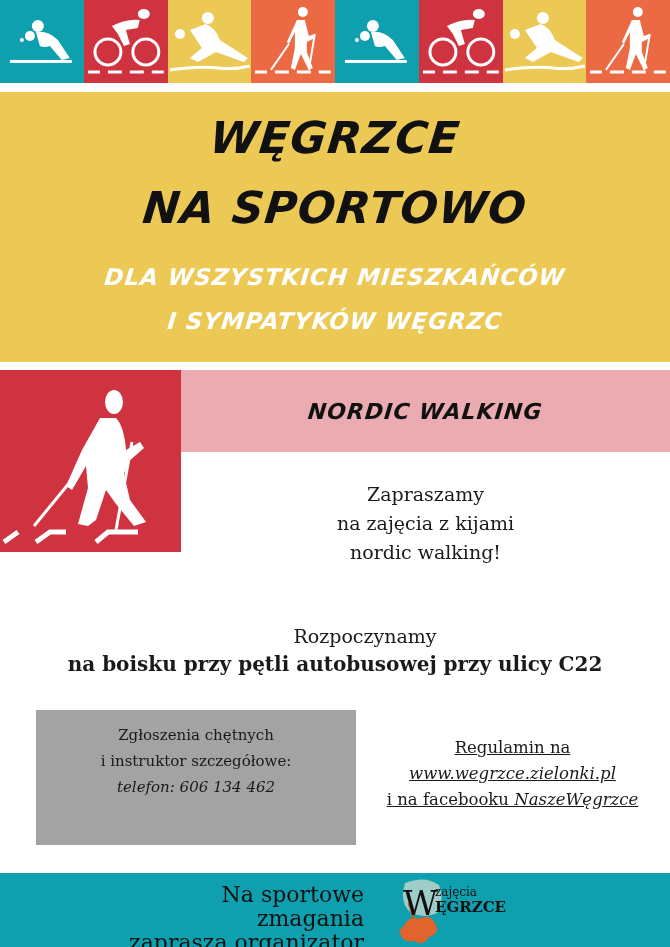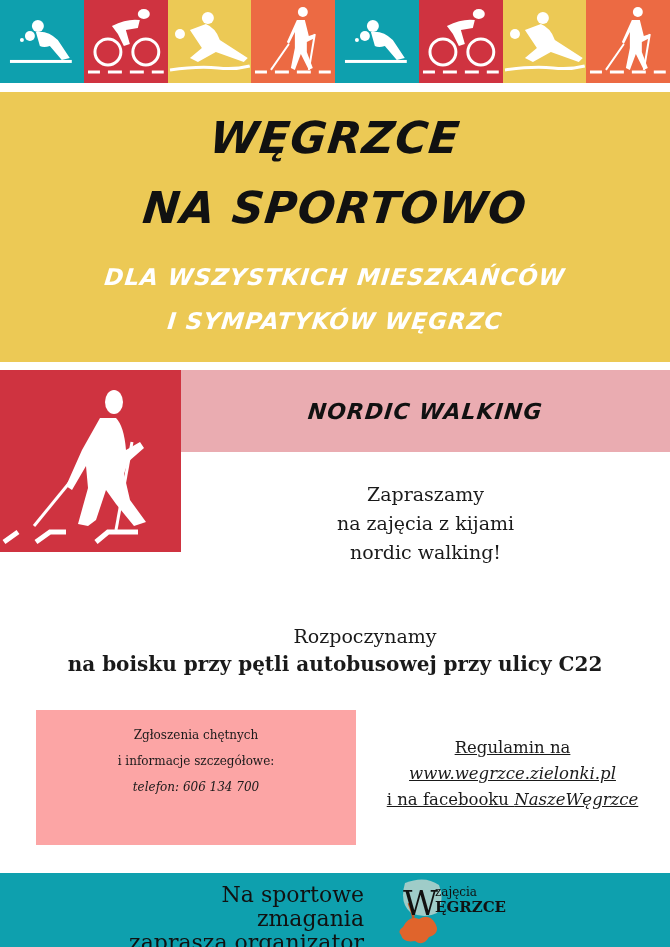--- a/index.html
+++ b/index.html
@@ -20,21 +20,21 @@
   .nw-square { position: absolute; left: 0; top: 370px; width: 181px; height: 182px; background: #cf3340; }
   .nw-square svg { width: 100%; height: 100%; }
   .nw-banner { position: absolute; left: 181px; top: 370px; width: 489px; height: 82px; background: #eaacb1; display: flex; align-items: center; justify-content: center; }
   .nw-banner span { font-size: 22px; color: #111; }
 
   .invite { position: absolute; left: 181px; width: 489px; top: 480px; text-align: center; font-size: 19px; line-height: 29px; }
   .start { position: absolute; left: 0; width: 670px; top: 590px; text-align: center; margin-top: 32px; }
   .start .lead { font-size: 19px; line-height: 28px; padding-left: 60px; }
   .start .bold { font-size: 20px; font-weight: bold; line-height: 29px; }
 
-  .contact-box { position: absolute; left: 36px; top: 710px; width: 320px; height: 135px; background: #fca5a5; text-align: center; padding-top: 12px; font-size: 12px; line-height: 26px; }
+  .contact-box { position: absolute; left: 36px; top: 710px; width: 320px; height: 135px; background: #a3a3a3; text-align: center; padding-top: 12px; font-size: 15px; line-height: 26px; }
   .rules { position: absolute; left: 355px; top: 735px; width: 315px; text-align: center; font-size: 16.5px; line-height: 26px; text-decoration: underline; }
   .it { font-style: italic; }
 
   .footer { position: absolute; left: 0; top: 873px; width: 670px; height: 74px; background: #0ea0ae; }
   .footer-text { position: absolute; left: 120px; width: 244px; top: 10px; text-align: right; font-size: 22px; line-height: 24px; color: #111; }
   .logo { position: absolute; left: 395px; top: 4px; width: 130px; height: 70px; }
   .logo svg { position: absolute; left: 0; top: 0; }
   .logo-small { position: absolute; left: 40px; top: 8px; font-family: "DejaVu Serif", serif; font-size: 12px; color: #111; }
   .logo-big { position: absolute; left: 40px; top: 21px; font-family: "DejaVu Serif", serif; font-size: 15px; color: #111; font-weight: bold; }
   .logo-w { position: absolute; left: 8px; top: 6px; font-family: "DejaVu Serif", serif; font-size: 34px; color: #111; }
@@ -139,22 +139,22 @@
   <div>nordic walking!</div>
 </div>
 
 <div class="start">
   <div class="lead">Rozpoczynamy</div>
   <div class="bold">na boisku przy pętli autobusowej przy ulicy C22</div>
 </div>
 
 <div class="contact-box">
   <div>Zgłoszenia chętnych</div>
-  <div>i informacje szczegółowe:</div>
-  <div class="it">telefon: 606 134 700</div>
+  <div>i instruktor szczegółowe:</div>
+  <div class="it">telefon: 606 134 462</div>
 </div>
 
 <div class="rules">
   <div>Regulamin na</div>
   <div class="it">www.wegrzce.zielonki.pl</div>
   <div><span>i na facebooku </span><span class="it">NaszeWęgrzce</span></div>
 </div>
 
 <div class="footer">
   <div class="footer-text">

